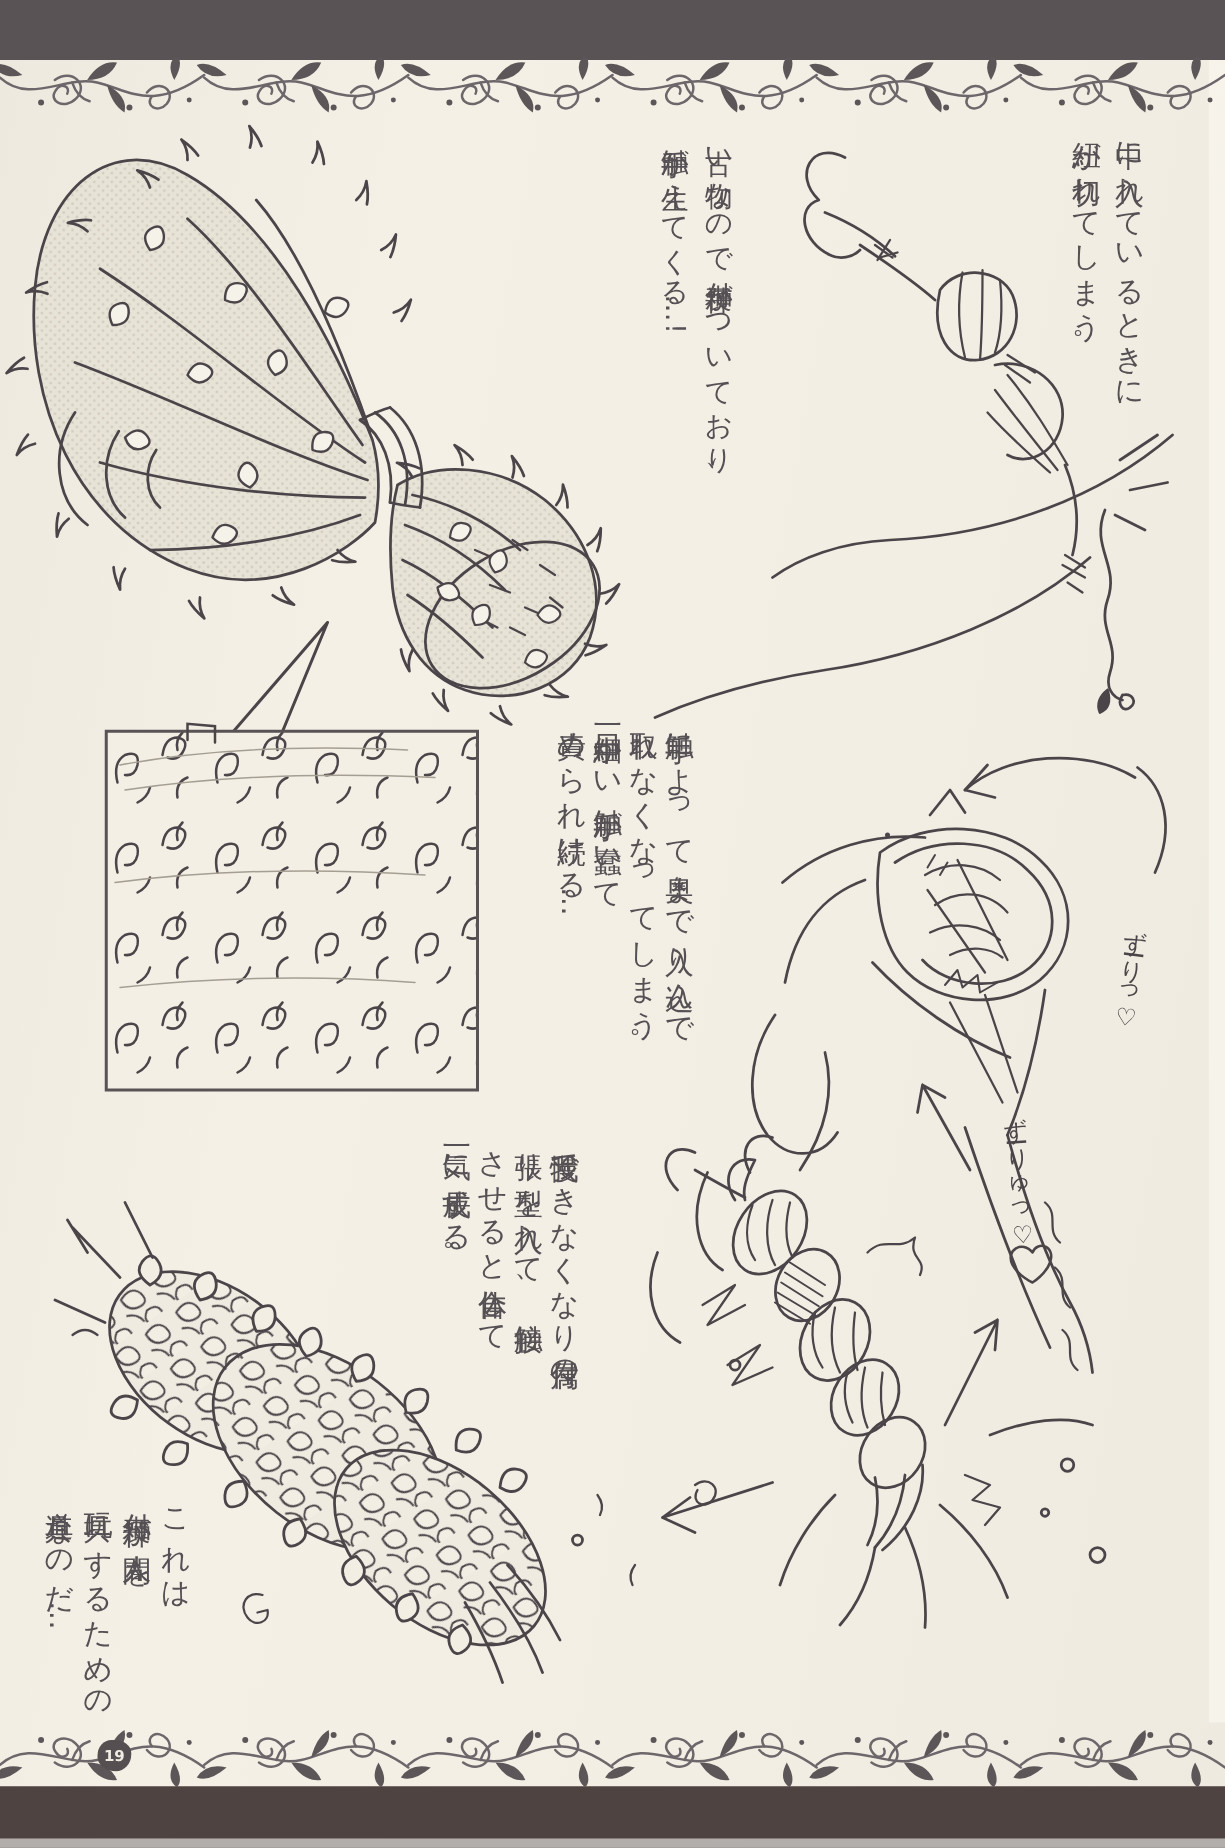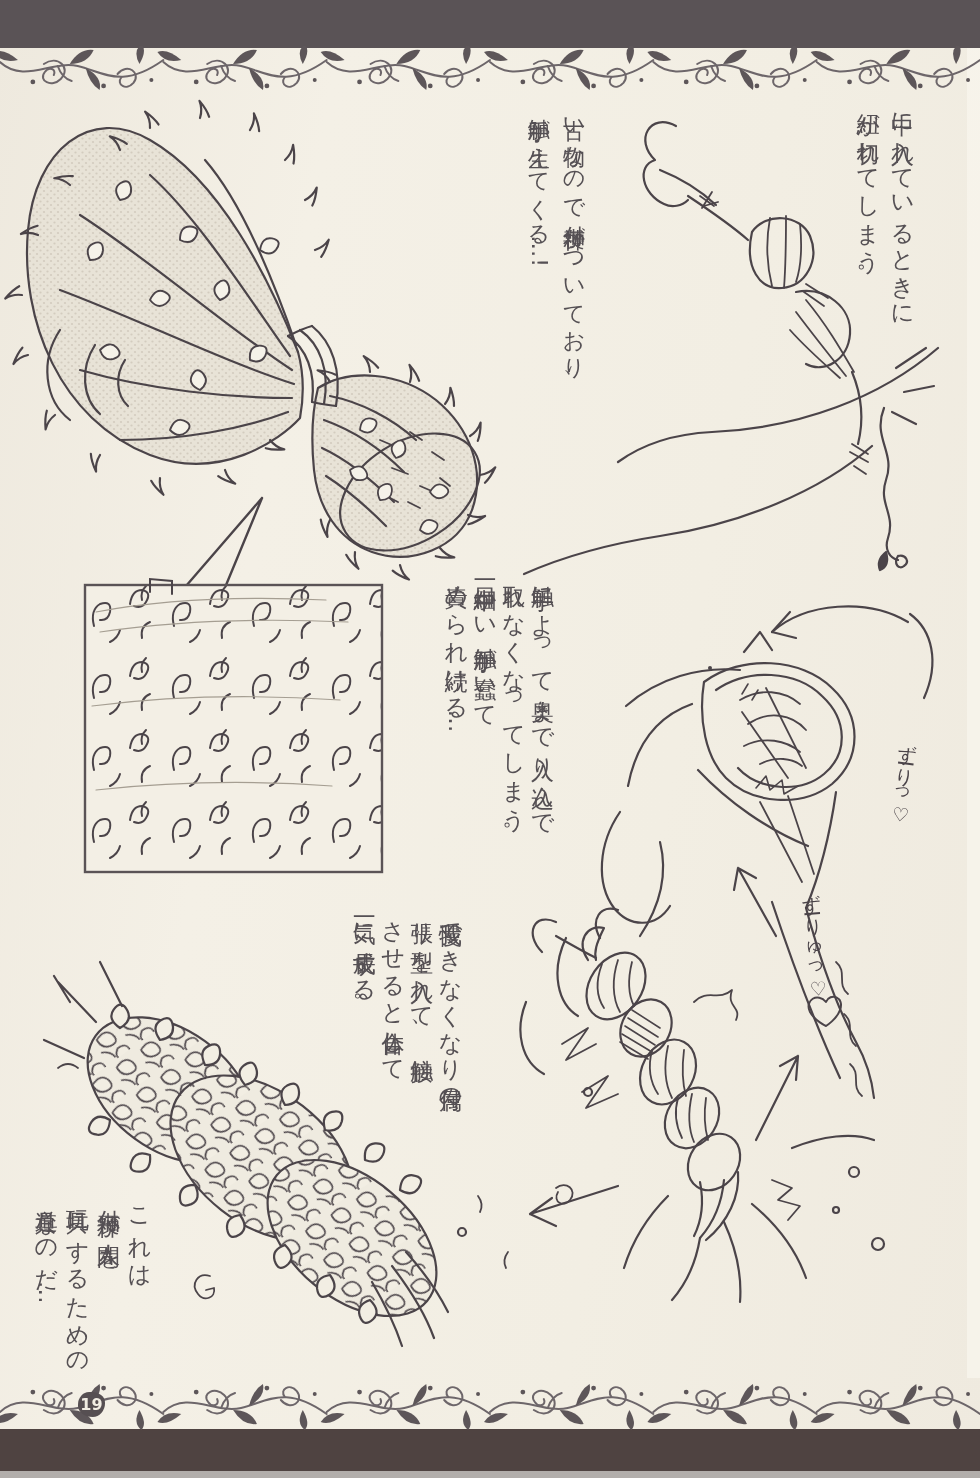--- a/index.html
+++ b/index.html
@@ -30,21 +30,21 @@
   .c5{right:825px;top:1192px;font-size:23px;letter-spacing:2px;line-height:1.35;}
   .sfx{
     position:absolute;writing-mode:vertical-rl;text-orientation:mixed;
     color:#4b4449;font-size:19px;letter-spacing:2px;white-space:nowrap;
   }
   .s1{right:62px;top:730px;transform:rotate(7deg);}
   .s2{right:152px;top:880px;transform:rotate(-4deg);}
   .page-num{
     position:absolute;left:78px;top:1392px;width:27px;height:25px;
     background:#564f52;border-radius:45% 55% 50% 60%/55% 45% 60% 50%;
-    color:#f1ede3;font-size:16px;font-weight:bold;
+    color:#f1ede3;font-size:12px;font-weight:bold;
     display:flex;align-items:center;justify-content:center;z-index:6;
   }
   .art{position:absolute;left:0;top:0;z-index:1;}
   .band,.border-svg,.edge-strip{z-index:5;}
   .caption,.sfx{z-index:3;}
 </style>
 </head>
 <body>
 
 <div id="page">

